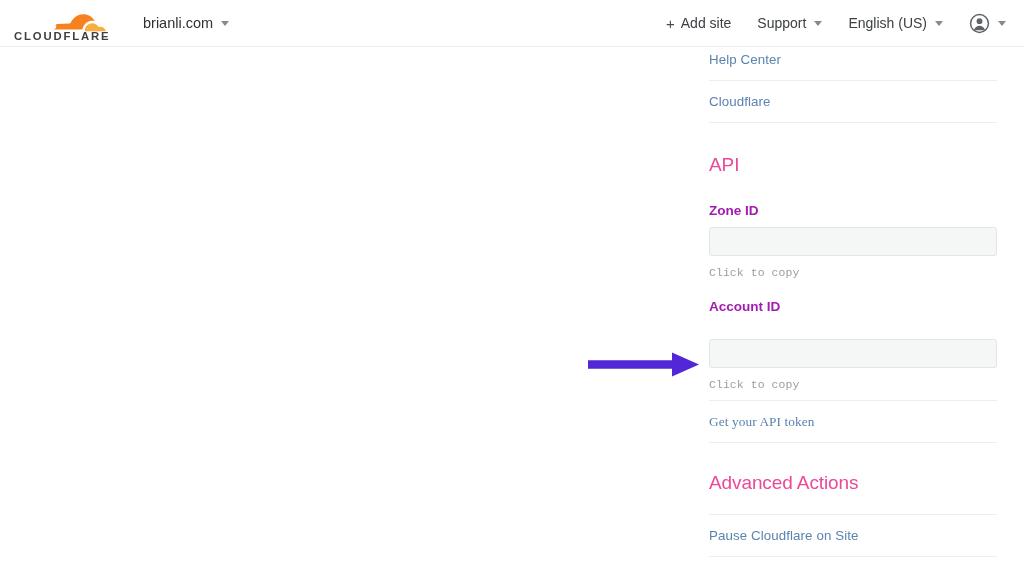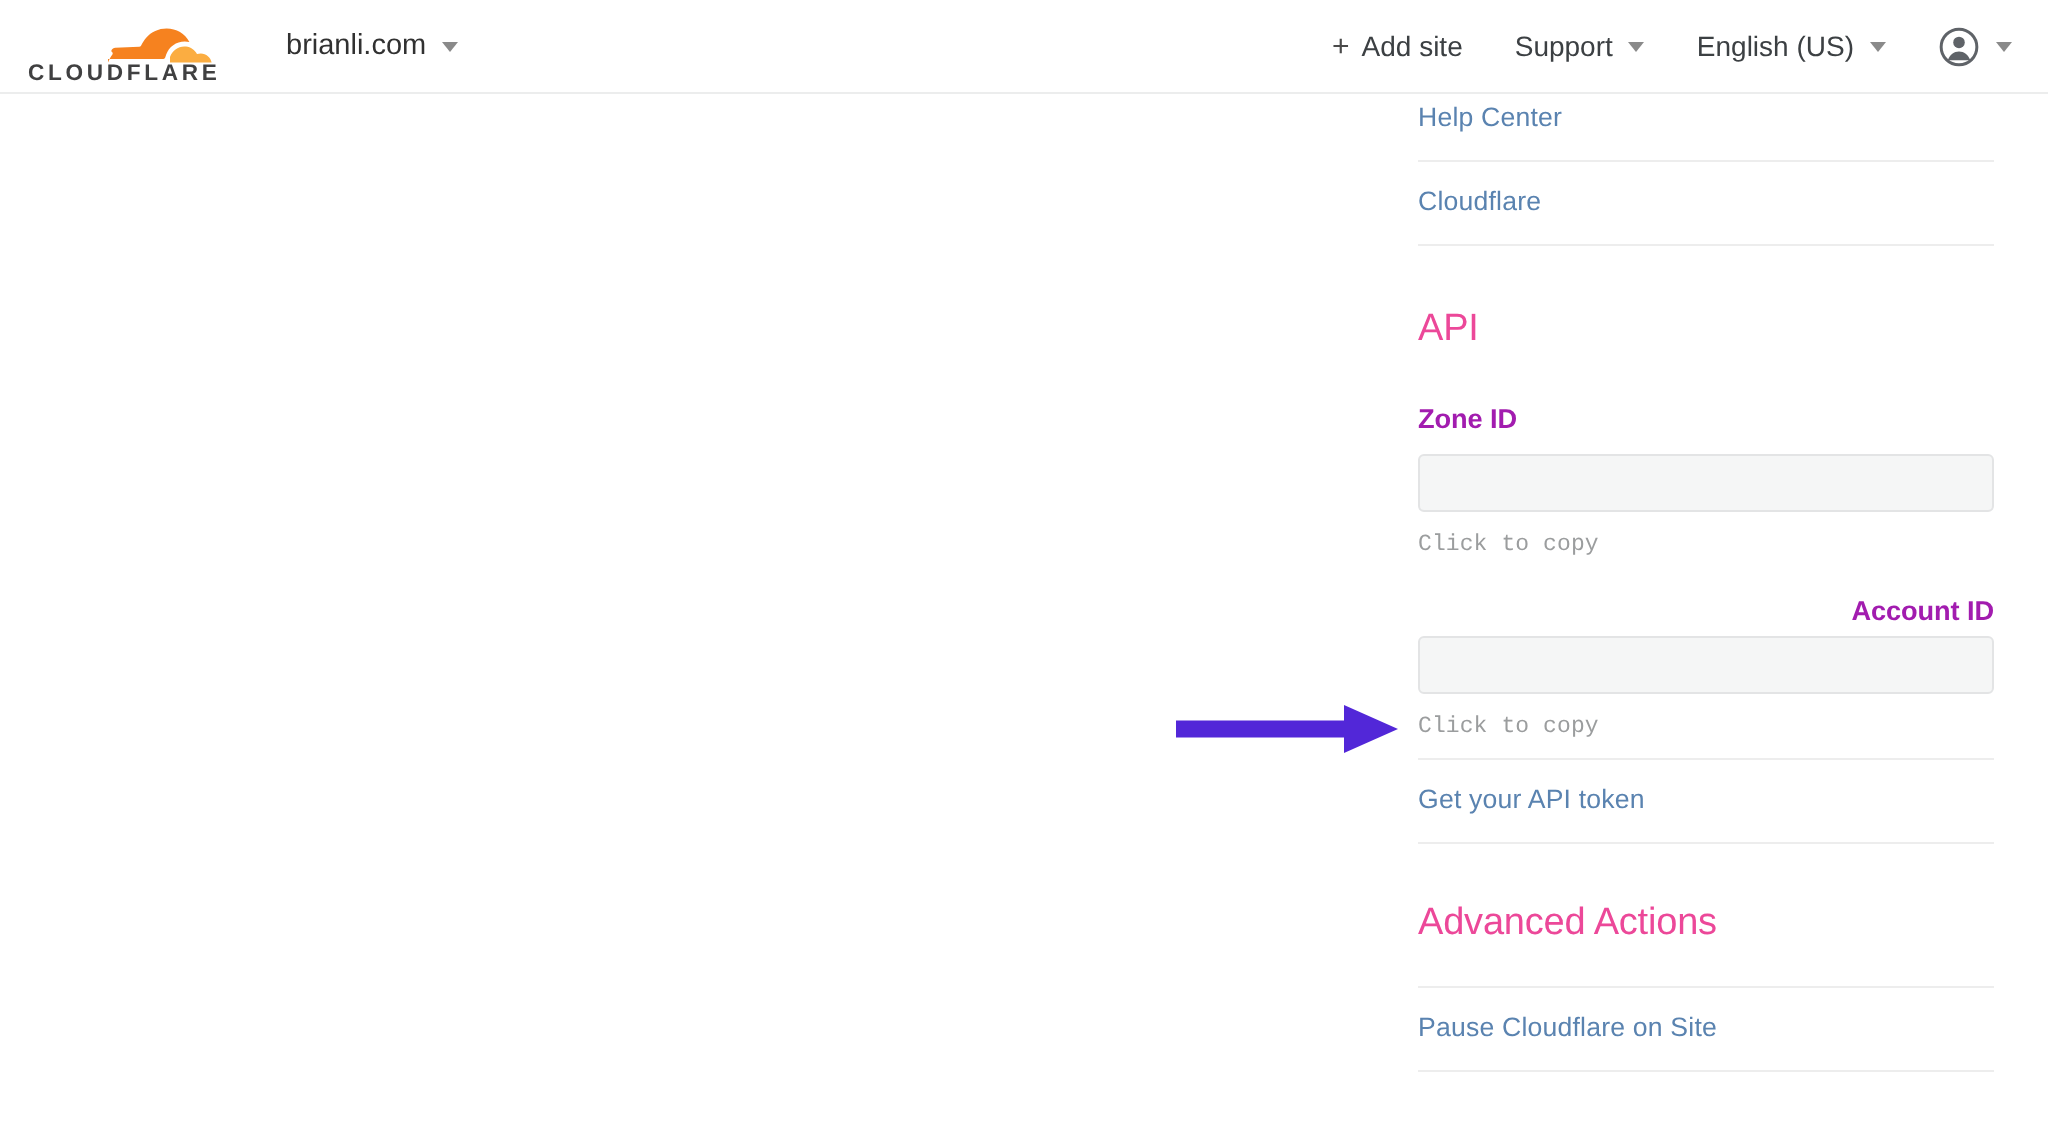--- a/index.html
+++ b/index.html
@@ -239,29 +239,29 @@
   </div>
 
   <div style="margin-bottom:8px;">
     <span class="field-label">Zone ID</span>
   </div>
   <input class="readonly-input" type="text" readonly="" value="" style="">
   <div style="margin-top:6px; margin-bottom:17px;">
     <span class="helper-text">Click to copy</span>
   </div>
 
-  <div style="margin-bottom:3px;text-align:right;">
+  <div style="margin-bottom:24px;">
     <span class="field-label">Account ID</span>
   </div>
   <input class="readonly-input" type="text" readonly="" value="" style="">
   <div style="margin-top:6px; margin-bottom:8px;">
     <span class="helper-text">Click to copy</span>
   </div>
 
-  <div class="link-row" style="border-top:1px solid #ededed; padding-top:11px;">
+  <div class="link-row" style="border-top:1px solid #ededed; padding-top:11px;font-family:Liberation Serif, serif;">
     <span class="link">Get your API token</span>
   </div>
 
 
   <div style="height:29px;"></div>
 
   <div style="margin-bottom:20px;">
     <span class="section-title">Advanced Actions</span>
   </div>
 

